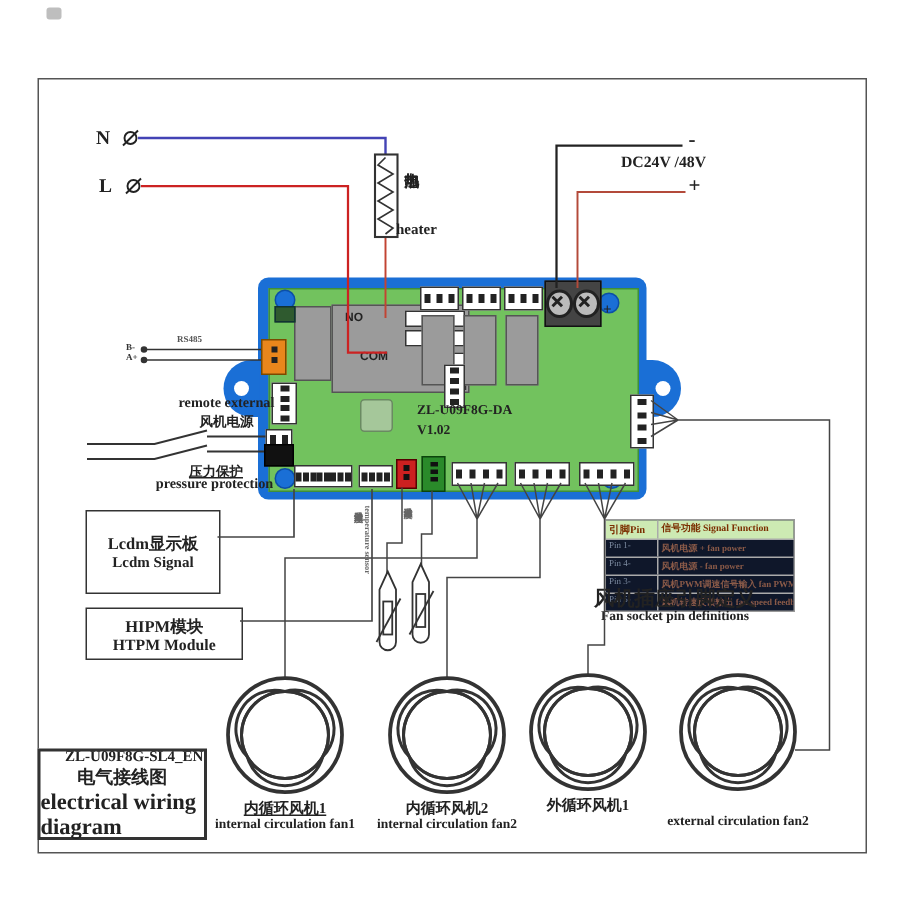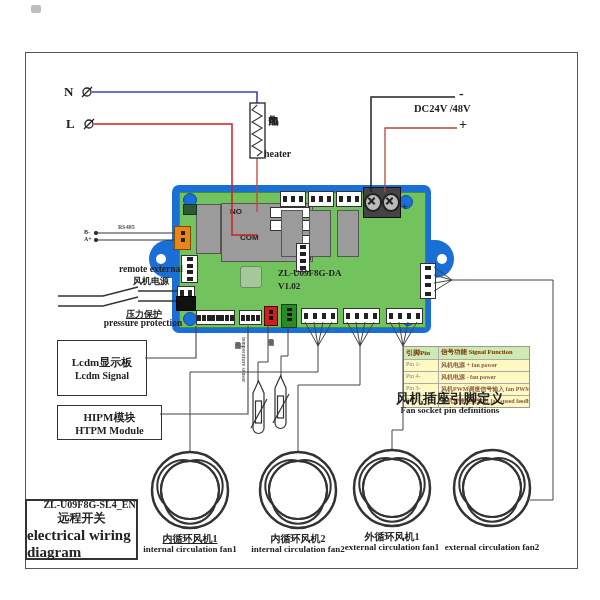--- a/index.html
+++ b/index.html
@@ -22,21 +22,21 @@
   .pin{width:4px;height:6px;background:#222;}
   .pinv{width:6px;height:4px;background:#222;margin:1px auto;}
   .screwterm{position:absolute;background:#444;border:1px solid #111;display:flex;align-items:center;justify-content:space-around;}
   .screwhead{width:15px;height:15px;border-radius:50%;background:#bbb;border:2px solid #222;position:relative;}
   .screwhead:before{content:"";position:absolute;left:1px;top:5px;width:9px;height:2px;background:#222;transform:rotate(45deg);}
   .screwhead:after{content:"";position:absolute;left:1px;top:5px;width:9px;height:2px;background:#222;transform:rotate(-45deg);}
   
   .modbox{position:absolute;border:1.5px solid #333;background:#fff;display:flex;flex-direction:column;
           align-items:center;justify-content:center;font-weight:bold;color:#222;}
   
-  #pin-table{position:absolute;left:403px;top:346px;width:125px;border:1px solid #999;background:#fef9c3;font-family:"Liberation Serif",serif;}
+  #pin-table{position:absolute;left:403px;top:346px;width:125px;border:1px solid #999;background:#0f172a;font-family:"Liberation Serif",serif;}
   .trow{display:flex;border-bottom:1px solid #aaa;}
   .trow:last-child{border-bottom:none;}
   .thead{background:#cdeab3;color:#7b2e00;font-weight:bold;}
   .tc-pin{width:30px;padding:1px 2px;font-size:6px;color:#7c8aa0;border-right:1px solid #aaa;}
   .tc-sig{flex:1;padding:1px 2px;font-size:6px;color:#8a5a48;font-weight:bold;overflow:hidden;white-space:nowrap;}
   .thead .tc-pin{color:#7b2e00;font-size:7px;}
   .thead .tc-sig{color:#7b2e00;font-size:6.5px;}
   svg{position:absolute;left:0;top:0;}
 </style>
 </head>
@@ -175,21 +175,21 @@
   <div class="modbox" style="left:57px;top:340px;width:88px;height:54px;">
     <span style="font-size:11px;">Lcdm显示板</span>
     <span style="font-size:10px;">Lcdm Signal</span>
   </div>
   <div class="modbox" style="left:57px;top:405px;width:103px;height:33px;">
     <span style="font-size:11px;">HIPM模块</span>
     <span style="font-size:10.5px;">HTPM Module</span>
   </div>
   <div class="modbox" style="left:25px;top:499px;width:109px;height:57px;border-width:2px;overflow:visible;">
     <span style="font-size:10px;margin-left:16px;">ZL-U09F8G-SL4_EN</span>
-    <span style="font-size:12px;">远程开关</span>
+    <span style="font-size:12px;">电气接线图</span>
     <span style="font-size:15px;">electrical wiring diagram</span>
   </div>
 
   <div id="pin-table">
     <div class="trow thead">
       <div class="tc-pin">引脚Pin</div>
       <div class="tc-sig">信号功能 Signal Function</div>
     </div>
     <div class="trow">
       <div class="tc-pin">Pin 1-</div>
@@ -318,16 +318,15 @@
 
   <span class="lbl vtext" style="left:233px;top:337px;font-size:6px;color:#666;height:78px;">温度传感器</span>
   <span class="lbl vtext" style="left:241px;top:337px;font-size:5.5px;color:#666;height:78px;">temperature sensor</span>
   <span class="lbl vtext" style="left:266px;top:334px;font-size:6px;color:#666;height:70px;">温度传感器</span>
 
   <span class="lbl ctr" style="left:130px;top:532px;width:120px;font-size:10px;text-decoration:underline;">内循环风机1</span>
   <span class="lbl ctr" style="left:115px;top:544px;width:150px;font-size:9px;">internal circulation fan1</span>
   <span class="lbl ctr" style="left:238px;top:532px;width:120px;font-size:10px;">内循环风机2</span>
   <span class="lbl ctr" style="left:223px;top:544px;width:150px;font-size:9px;">internal circulation fan2</span>
   <span class="lbl ctr" style="left:332px;top:530px;width:120px;font-size:10px;">外循环风机1</span>
-  <span class="lbl ctr" style="left:317px;top:542px;width:150px;font-size:9px;">external circulation fan1</span>
   <span class="lbl ctr" style="left:417px;top:542px;width:150px;font-size:9px;">external circulation fan2</span>
 
 </div>
 
 </body></html>

